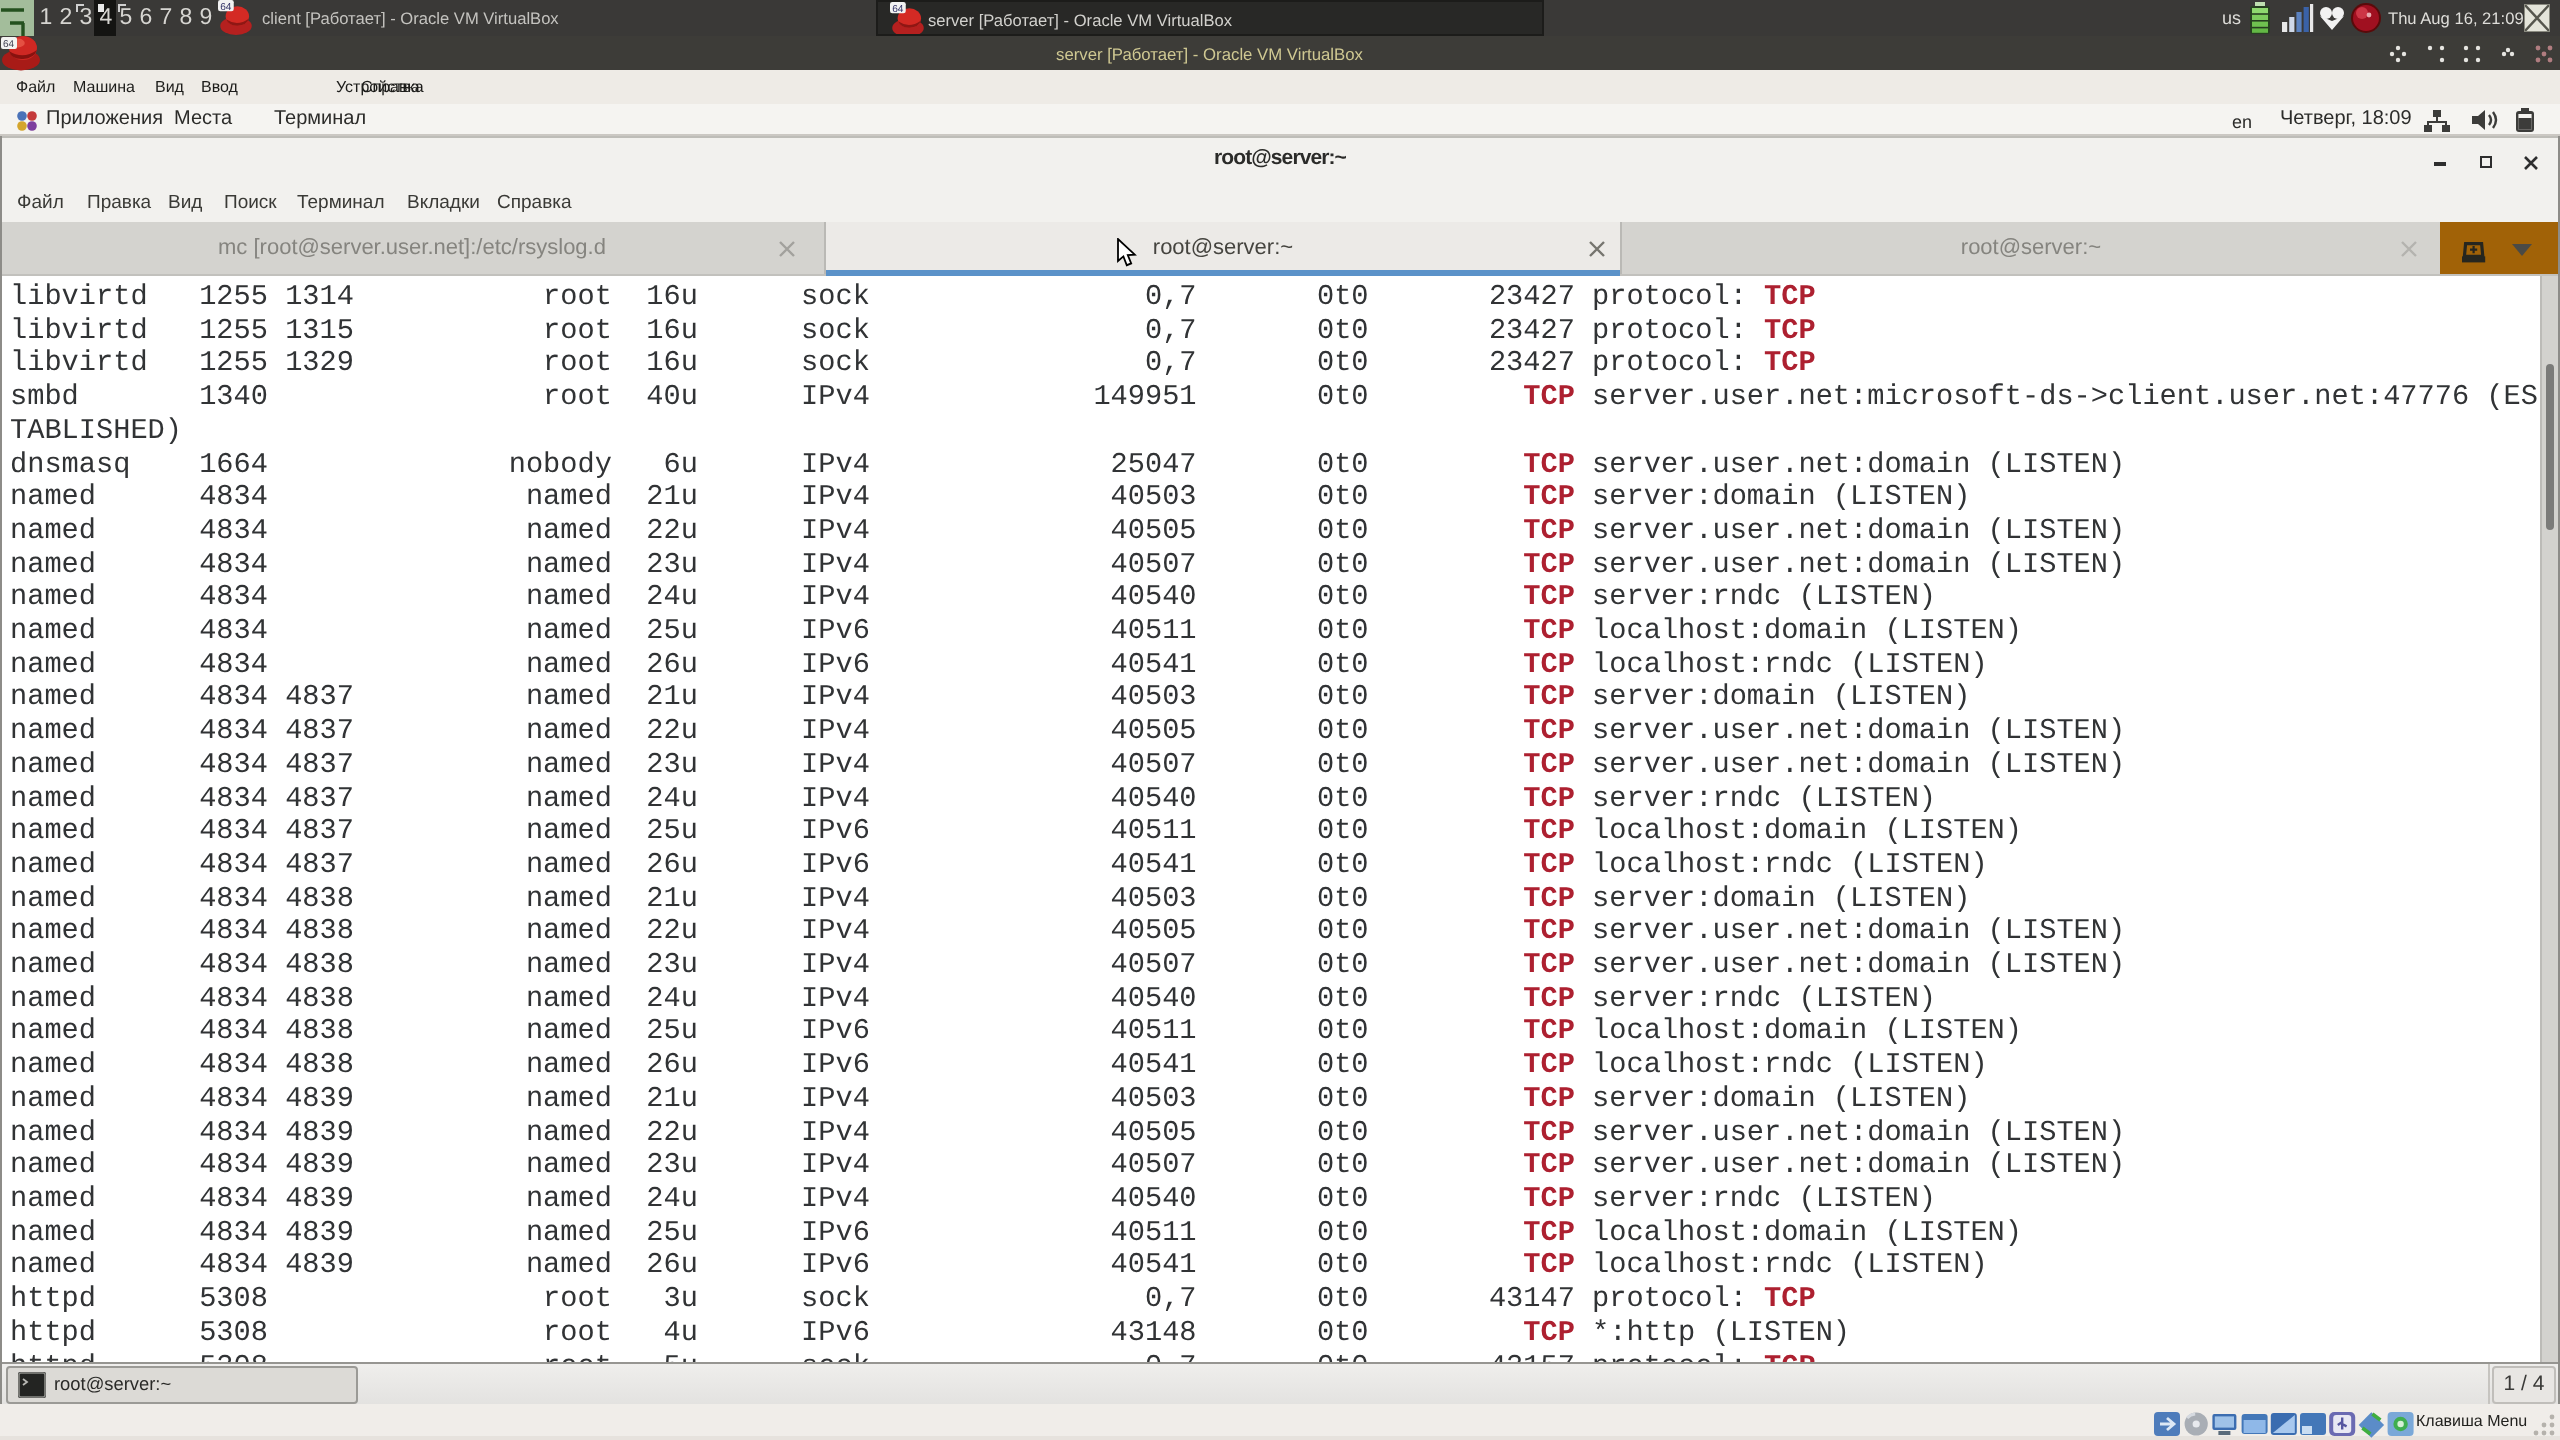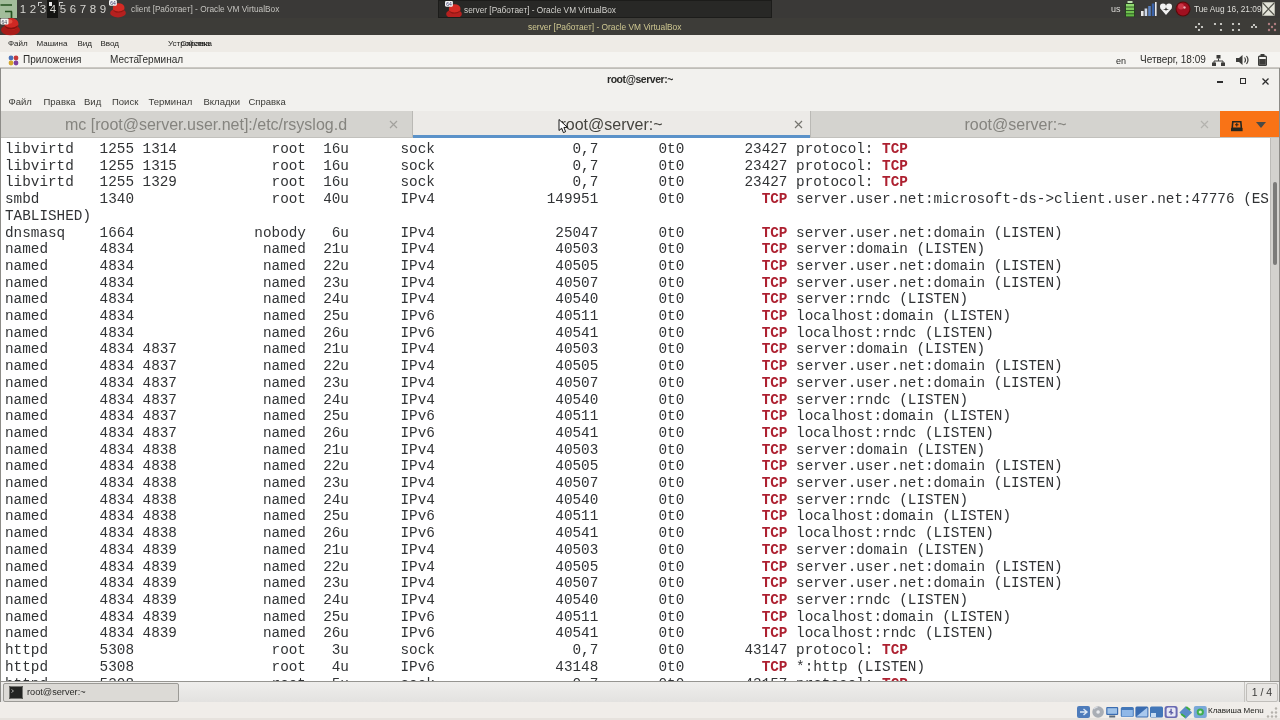--- a/index.html
+++ b/index.html
@@ -17,21 +17,21 @@
   #vmenu span{position:absolute;top:4px;line-height:9px;}
   
   #gpanel{left:0;top:52px;width:1280px;height:15px;background:#f5f4f1;border-bottom:1px solid #cbc8c3;color:#2c2c2a;font-size:10px;}
   #gpanel span{position:absolute;top:2px;line-height:12px;}
   
   #ttitle{left:0;top:68px;width:1280px;height:22px;background:#f2f1ee;border-top:1px solid #bebdb8;}
   
   #tmenu{left:0;top:90px;width:1280px;height:21px;background:#f2f1ee;color:#3a3a36;font-size:9.5px;}
   #tmenu span{position:absolute;top:6px;line-height:11px;}
   
-  #tabbar{left:0;top:111px;width:1280px;height:27px;background:#f97316;font-size:16px;}
+  #tabbar{left:0;top:111px;width:1280px;height:27px;background:#a16207;font-size:11px;}
   .tab{position:absolute;top:0;height:27px;}
   .tablbl{position:absolute;top:7px;width:100%;text-align:center;line-height:13px;}
   
   #term{left:0;top:138px;width:1280px;height:602px;background:#ffffff;border-left:1px solid #8f8e8a;box-sizing:border-box;overflow:hidden;}
   #term pre{position:absolute;left:4px;top:3px;margin:0;font-family:"Liberation Mono",monospace;font-size:14.33px;line-height:16.7px;color:#313335;}
   #term pre b{color:#ad2030;font-weight:bold;}
   
   #sbtrack{left:1270px;top:138px;width:10px;height:543px;background:#d3d2ce;border-left:1px solid #bcbbb7;box-sizing:border-box;}
   #sbhandle{left:1272.5px;top:182px;width:4px;height:83px;background:#7b7b79;border-radius:2px;}
   
@@ -105,21 +105,21 @@
     <circle cx="4" cy="4.5" r="3" fill="#f2f2f2"></circle>
       <circle cx="10" cy="4.5" r="3" fill="#f2f2f2"></circle>
     <path d="M1 6 L7 13 L13 6 L7 8.5 Z" fill="#f2f2f2"></path>
   </svg>
   <svg class="abs" style="left:1175px;top:1px" width="16" height="16">
     <circle cx="8" cy="8" r="7.5" fill="#5a0a0a"></circle>
     <circle cx="8" cy="8" r="6.5" fill="#a01020"></circle>
     <circle cx="6" cy="5.5" r="3" fill="#cc3545"></circle>
     <circle cx="9.5" cy="6.5" r="1.2" fill="#e8aab0"></circle>
   </svg>
-  <span class="abs" style="left:1194px;top:0;line-height:18px;font-size:8.3px;color:#dfdeda;">Tue Aug 16, 21:09</span>
+  <span class="abs" style="left:1194px;top:0;line-height:18px;font-size:8.3px;color:#dfdeda;">Thu Aug 16, 21:09</span>
   <svg class="abs" style="left:1262px;top:2px" width="13" height="14">
     <rect x="0" y="0" width="13" height="14" fill="#e4e4da"></rect>
     <path d="M0 0 L13 14 M13 0 L0 14" stroke="#55554d" stroke-width="1.2"></path>
     <rect x="0" y="0" width="13" height="14" fill="none" stroke="#8a8a80"></rect>
   </svg>
 </div>
 
 <div class="abs" id="vtitle">
   <span class="abs" style="left:528px;top:3px;font-size:8.4px;color:#cfc892;line-height:12px;">server [Работает] - Oracle VM VirtualBox</span>
 
@@ -175,21 +175,21 @@
 </div>
 
 <div class="abs" id="gpanel">
   <svg class="abs" style="left:8px;top:3px" width="11" height="11" viewBox="0 0 11 11">
     <circle cx="3" cy="3" r="2.4" fill="#4a72b8"></circle>
     <circle cx="8" cy="3" r="2.4" fill="#c43a3a"></circle>
     <circle cx="3" cy="8" r="2.4" fill="#d4a52c"></circle>
     <circle cx="8" cy="8" r="2.4" fill="#7d3f9e"></circle>
   </svg>
   <span style="left:23px;">Приложения</span>
-  <span style="left:110px;">Места</span>
+  <span style="left:87px;">Места</span>
   <span style="left:137px;">Терминал</span>
   <span style="left:1116px;font-size:9px;top:3px;">en</span>
   <span style="left:1140px;">Четверг, 18:09</span>
   <svg class="abs" style="left:1212px;top:3px" width="13" height="11">
     <rect x="4.5" y="0" width="4" height="3.5" fill="#3c3c3a"></rect>
     <path d="M6.5 3.5 v2.5 M2 8 v-2 h9 v2" stroke="#3c3c3a" fill="none"></path>
     <rect x="0" y="7.5" width="4" height="3.5" fill="#3c3c3a"></rect>
     <rect x="9" y="7.5" width="4" height="3.5" fill="#3c3c3a"></rect>
   </svg>
   <svg class="abs" style="left:1236px;top:2px" width="13" height="12">

